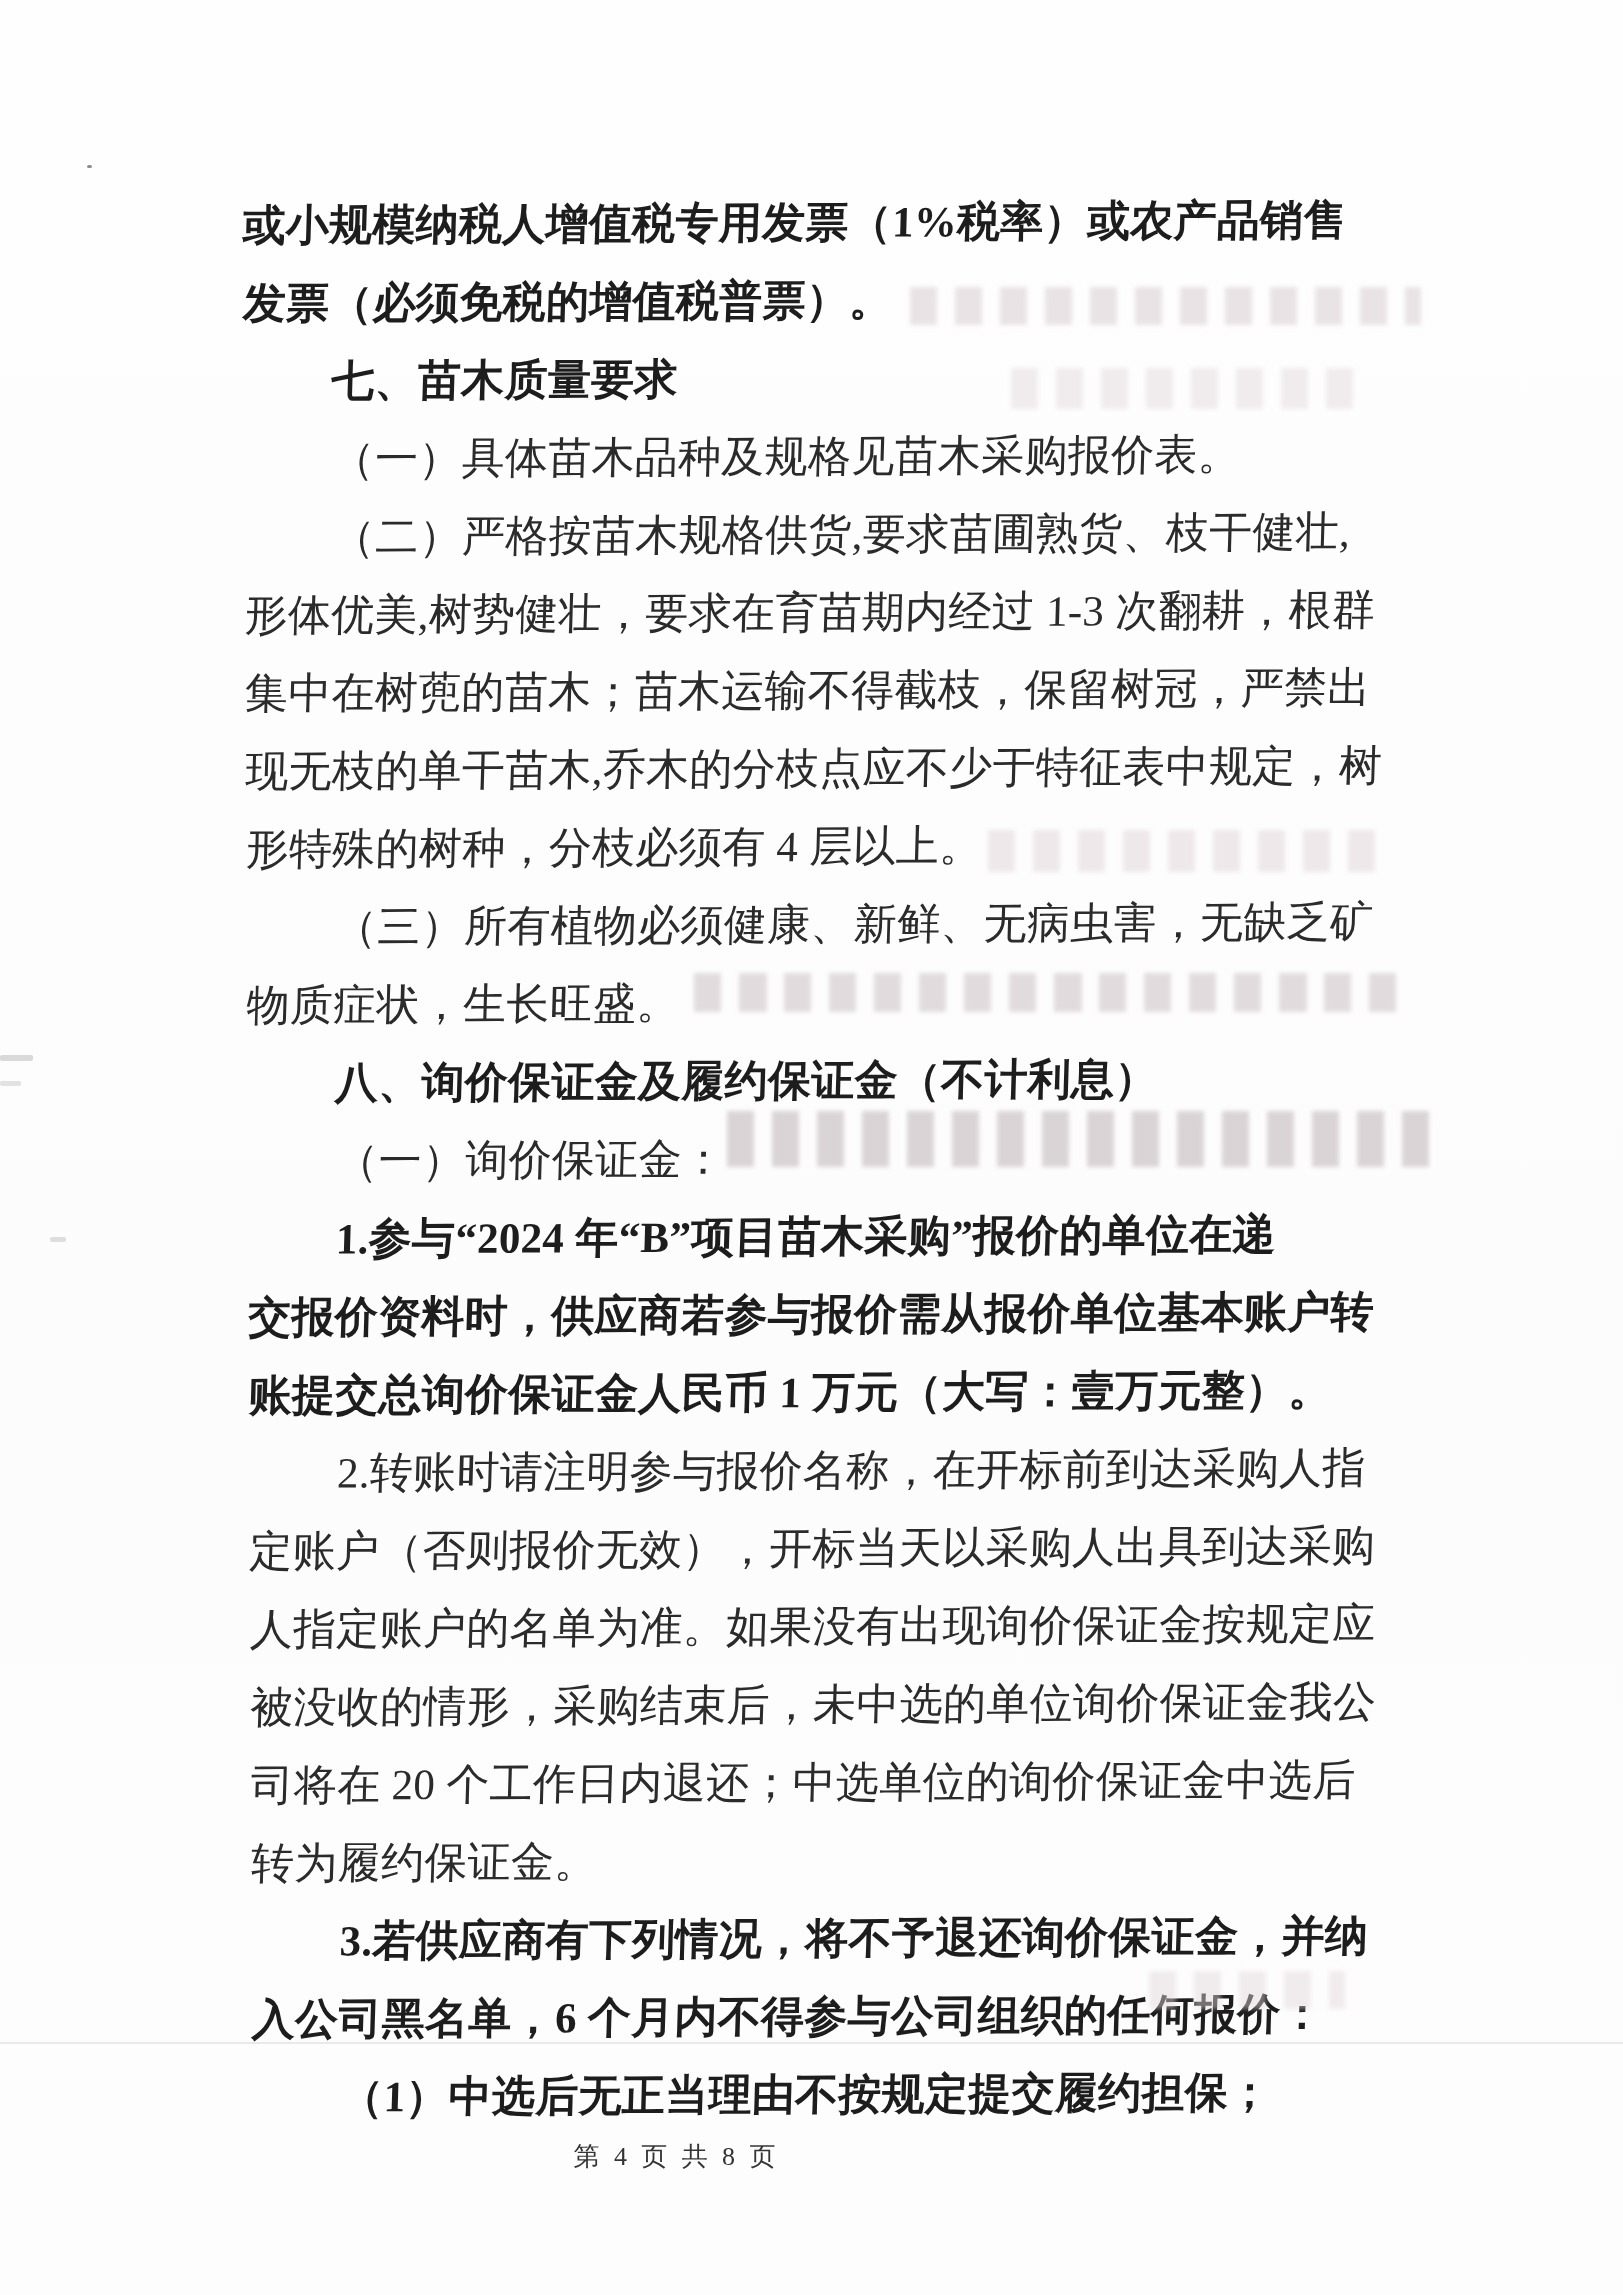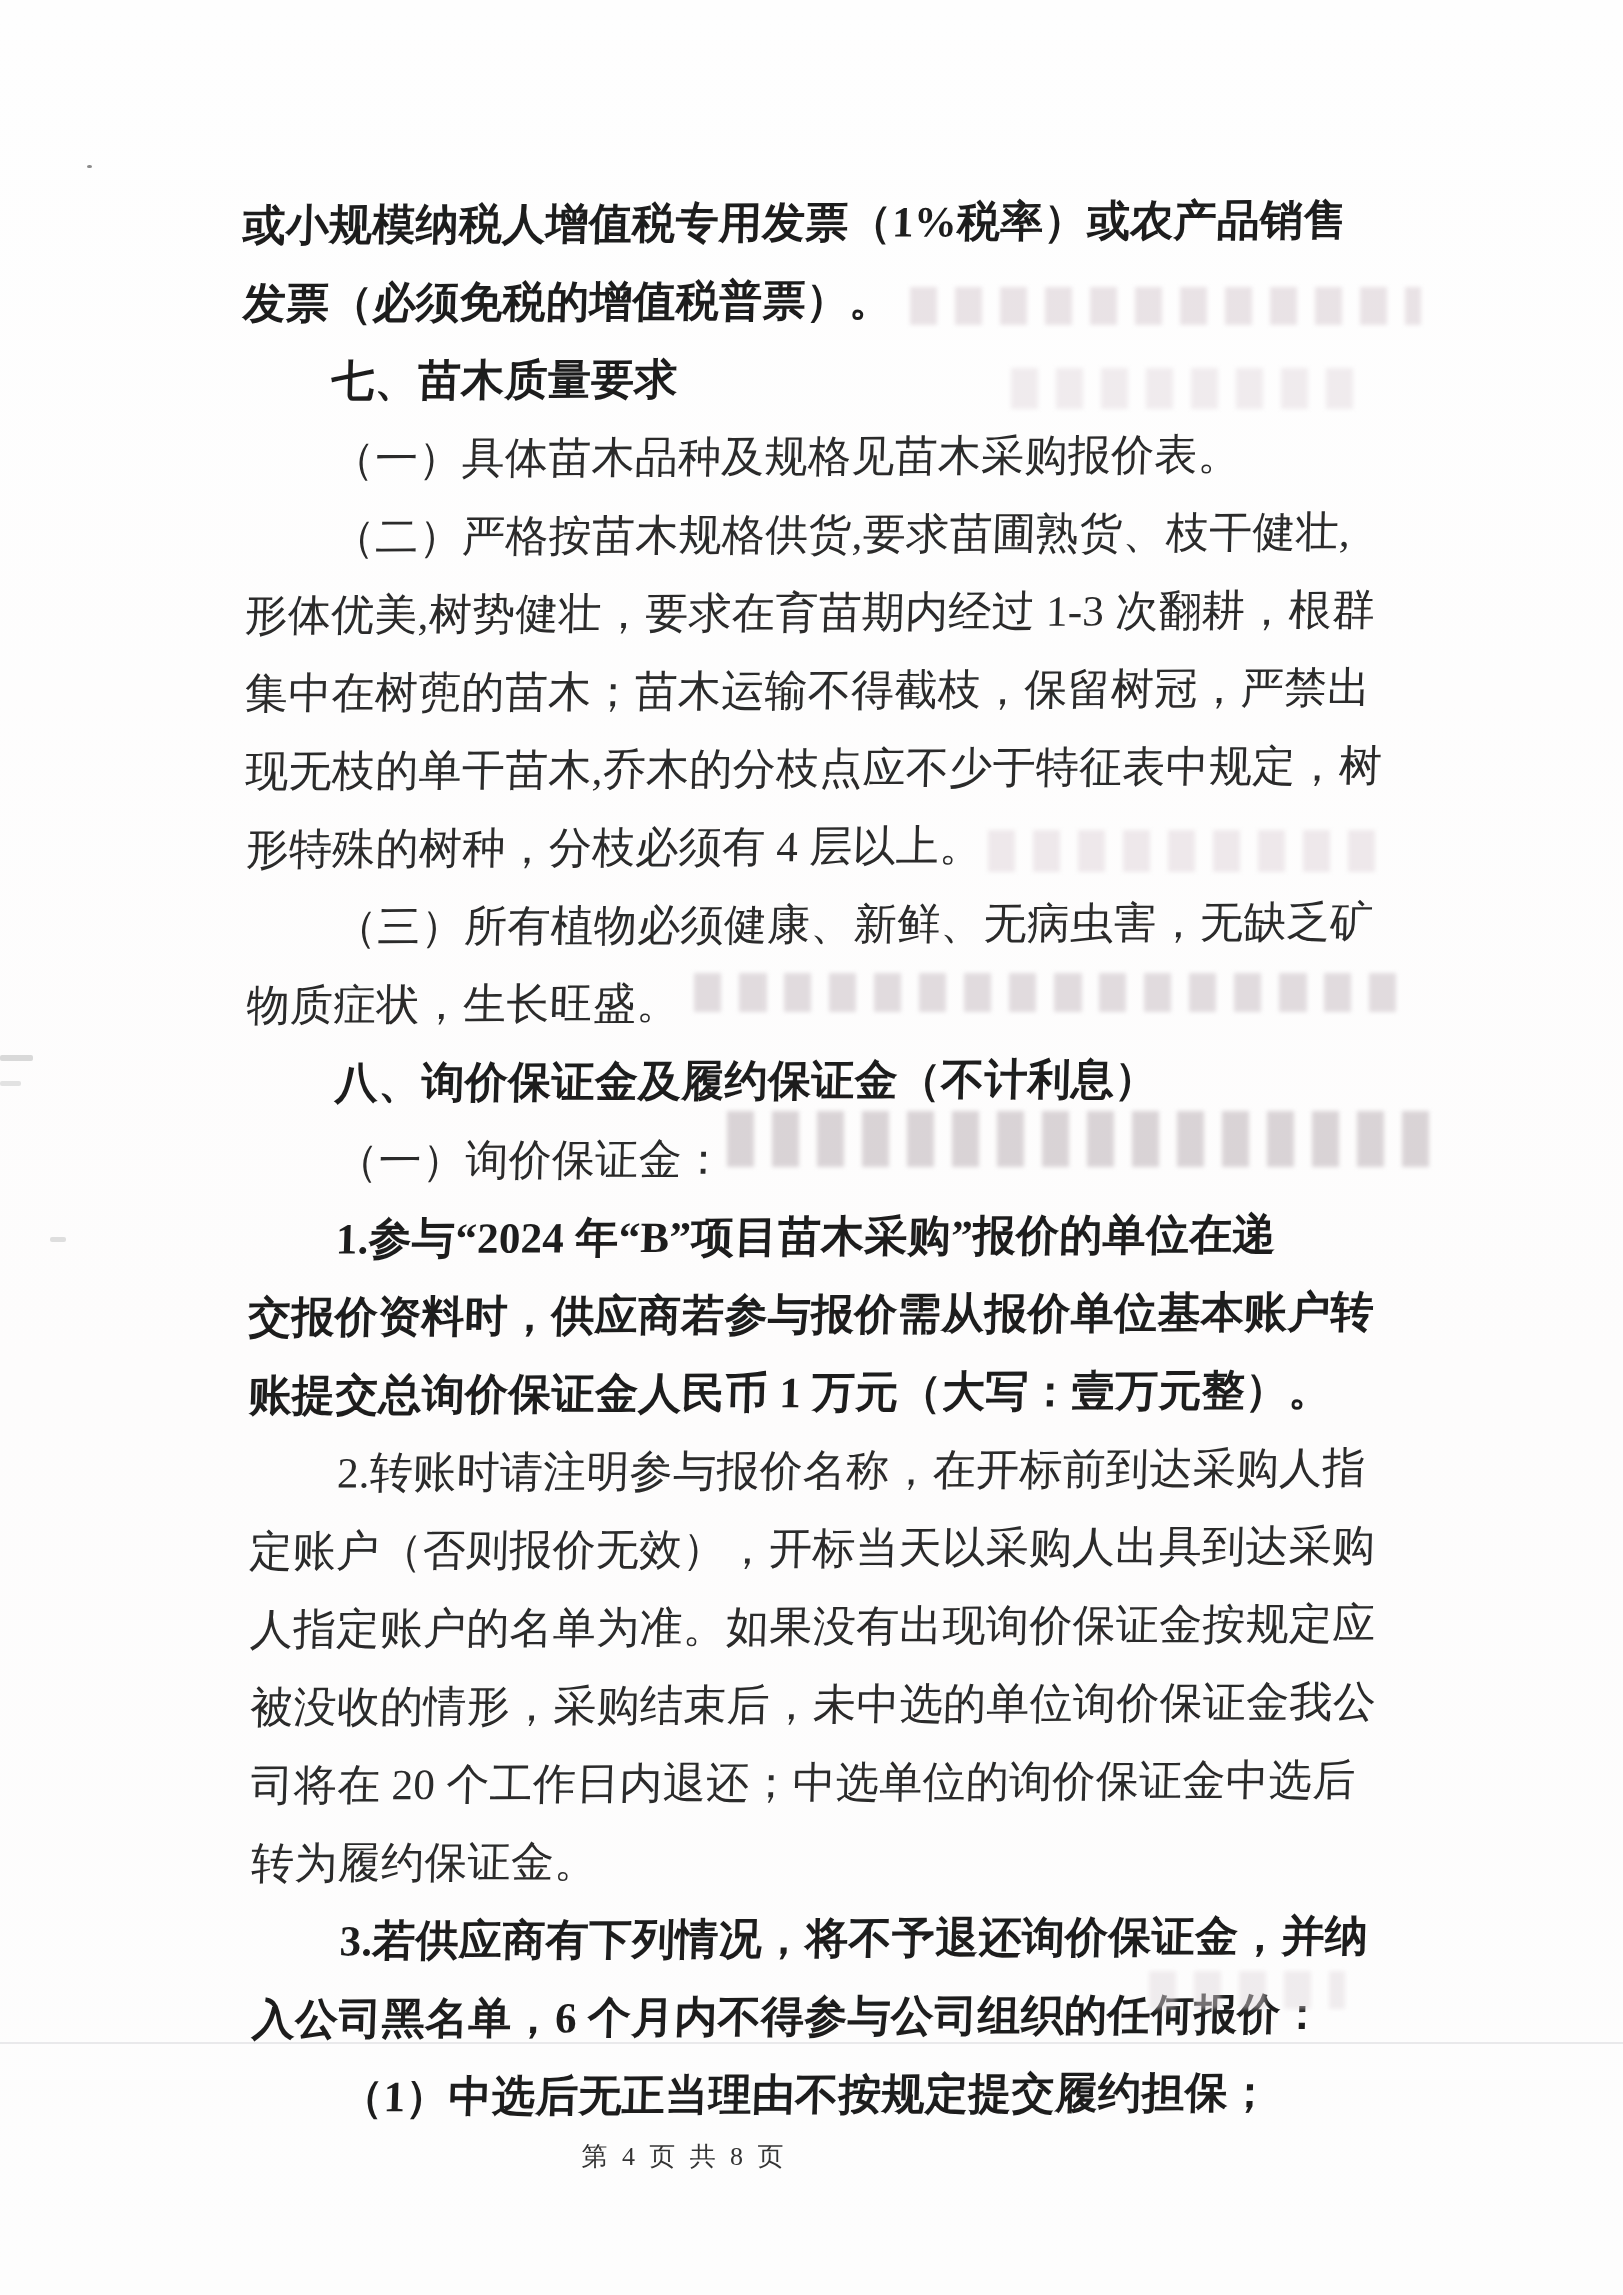--- a/index.html
+++ b/index.html
@@ -38,21 +38,21 @@
     transform-origin: 0 100%;
   }
   .line.bold {
     font-weight: 700;
     color: #1d1d1d;
   }
   .ind2 { padding-left: 88px; }
   .footer {
     position: absolute;
     top: 2139px;
-    left: 8px;
+    left: 0;
     width: 1351px;
     text-align: center;
     font-size: 26px;
     letter-spacing: 2px;
     word-spacing: 3.9px;
     color: #343434;
   }
   
   .ghost {
     position: absolute;

